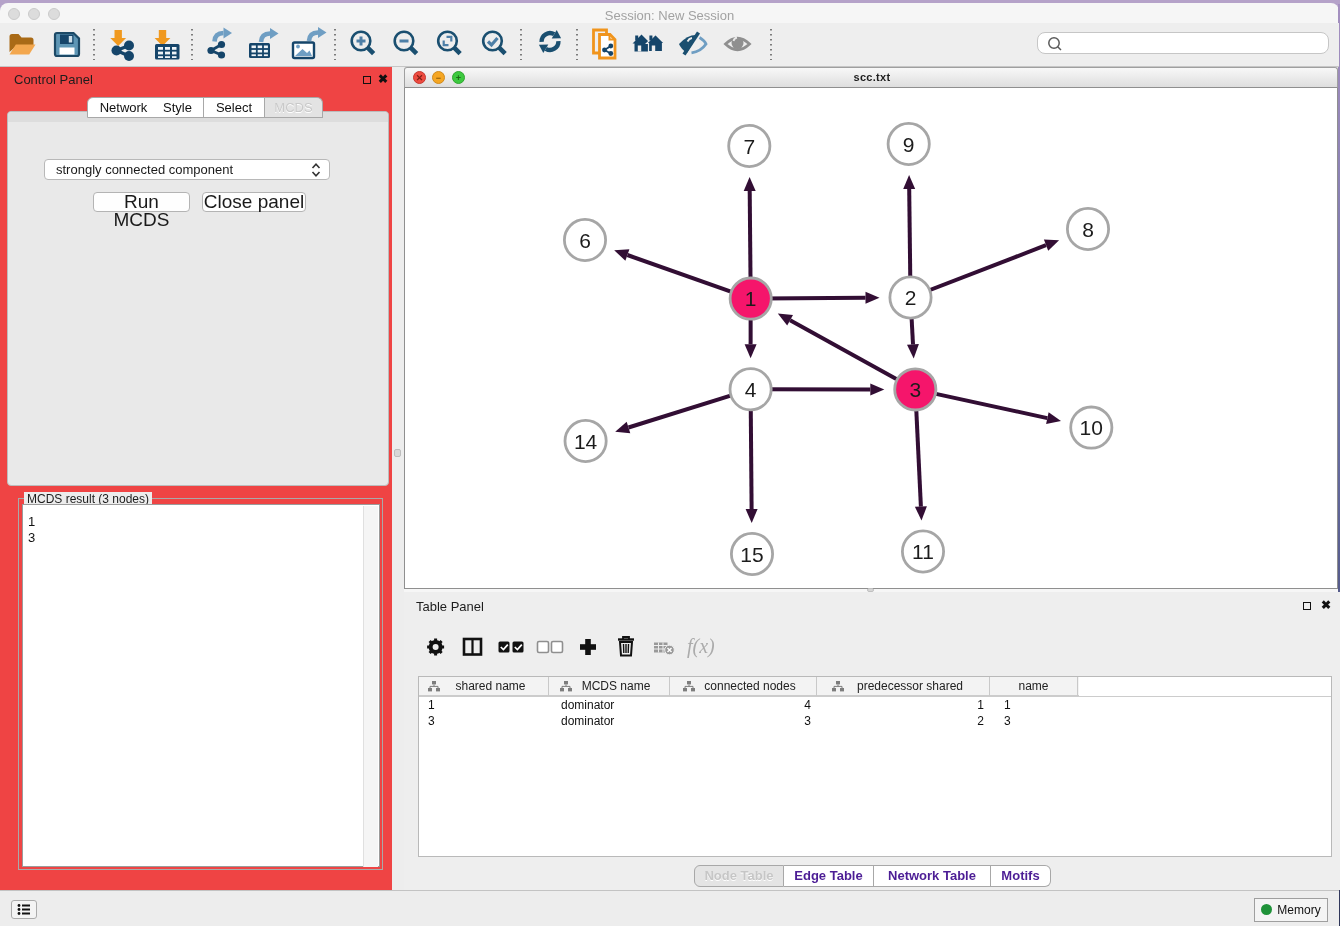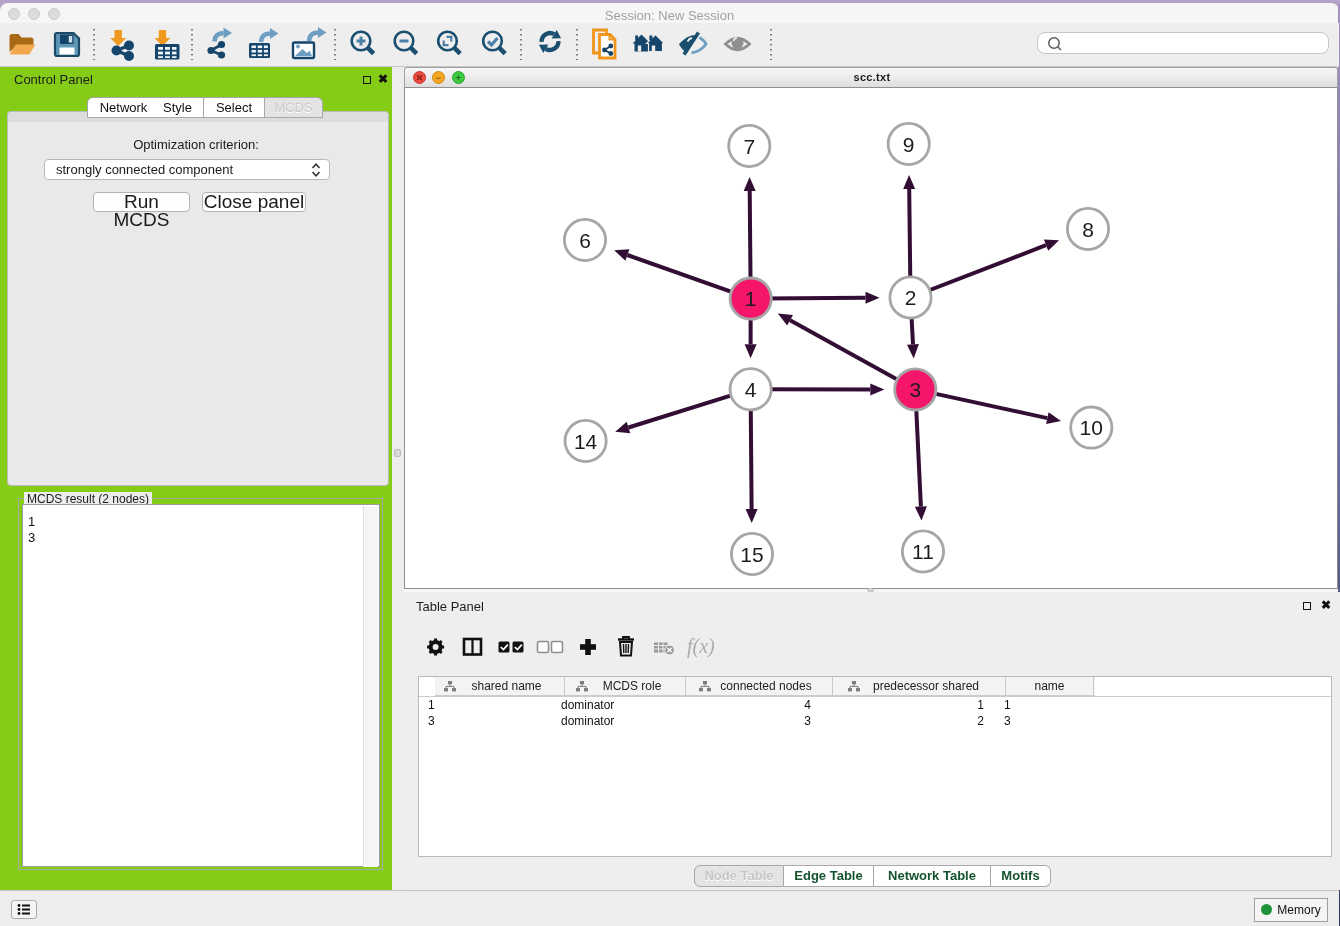--- a/index.html
+++ b/index.html
@@ -5,21 +5,21 @@
 html,body{width:1340px;height:926px;overflow:hidden;font-family:"Liberation Sans",sans-serif;background:#ececec;}
 .abs{position:absolute;}
 #desktop-top{left:0;top:0;width:1340px;height:3px;background:#b5a2c9;}
 #desktop-right{right:0;top:4px;width:2px;height:922px;background:linear-gradient(#a590c0,#6a6fa5 45%,#2e3558 100%);}
 #titlebar{left:0;top:3px;width:1339px;height:32px;background:#f6f6f6;border-bottom:1px solid #d2d2d2;border-radius:8px 8px 0 0;}
 .tl{position:absolute;top:5px;width:12px;height:12px;border-radius:50%;background:#dcdcdc;border:1px solid #cbcbcb;}
 #apptitle{position:absolute;top:5px;left:0;width:1339px;text-align:center;font-size:13px;color:#a2a2a2;}
 #toolbar{left:0;top:23px;width:1339px;height:44px;background:#eeeeee;border-bottom:1px solid #c6c6c6;}
 #searchbox{position:absolute;left:1037px;top:9px;width:292px;height:22px;background:#fff;border:1px solid #c6c6c6;border-radius:8px;}
 
-#cpanel{left:0;top:67px;width:392px;height:823px;background:#84cc16;}
+#cpanel{left:0;top:67px;width:392px;height:823px;background:#ef4444;}
 #cphead{position:absolute;left:14px;top:5px;font-size:13px;color:#1d1d1d;}
 .winbtn-sq{position:absolute;width:8px;height:8px;border:1.6px solid #111;top:9px;}
 .winbtn-x{position:absolute;top:5px;font-size:12px;font-weight:bold;color:#111;}
 #tabwrap{position:absolute;left:7px;top:44px;width:382px;height:375px;background:#e9e9e9;border:1px solid #bcbcbc;border-radius:4px;}
 #tabshade{position:absolute;left:8px;top:45px;width:380px;height:10px;background:#dddddd;border-radius:4px 4px 0 0;}
 .cptab{position:absolute;top:30px;height:21px;background:#fff;border:1px solid #a8a8a8;font-size:13px;color:#111;text-align:center;line-height:19px;}
 #optlabel{position:absolute;left:0px;top:70px;width:392px;text-align:center;font-size:13px;color:#1a1a1a;}
 #combo{position:absolute;left:44px;top:92px;width:286px;height:21px;background:#fff;border:1px solid #b8b8b8;border-radius:4px;font-size:13px;color:#1a1a1a;line-height:19px;padding-left:11px;}
 .btn{position:absolute;top:125px;height:20px;background:#fefefe;border:1px solid #b4b4b4;border-radius:4px;font-size:19px;color:#1a1a1a;text-align:center;line-height:18px;}
 #fieldset{position:absolute;left:18px;top:431px;width:365px;height:372px;border:1px solid #a9a9a9;}
@@ -36,26 +36,26 @@
 .mtl{position:absolute;top:3px;width:13px;height:13px;border-radius:50%;font-size:9px;font-weight:bold;text-align:center;line-height:13px;}
 #netname{position:absolute;top:3px;left:0;width:934px;text-align:center;font-size:11px;font-weight:bold;color:#1c1c1c;letter-spacing:0.3px;}
 #netcanvas{position:absolute;left:0;top:21px;width:934px;height:501px;background:#fff;border:1px solid #8f8f8f;border-top:none;}
 #netbottom{position:absolute;left:0;top:522px;width:934px;height:3px;background:#f6f6f6;}
 #netgrab{position:absolute;left:463px;top:521px;width:7px;height:4px;background:#d6d6d6;border:1px solid #c0c0c0;border-radius:2px;}
 
 #tpanel{left:404px;top:592px;width:936px;height:298px;background:#eeeeee;}
 #tphead{position:absolute;left:12px;top:7px;font-size:13px;color:#1d1d1d;}
 #tptools{position:absolute;left:0;top:28px;width:936px;height:42px;}
 #ttable{position:absolute;left:14px;top:84px;width:914px;height:181px;background:#fff;border:1px solid #b9b9b9;}
-#thead{position:absolute;left:16px;top:0;width:660px;height:19px;background:#f3f3f3;border-bottom:1px solid #cccccc;}
+#thead{position:absolute;left:0;top:0;width:660px;height:19px;background:#f3f3f3;border-bottom:1px solid #cccccc;}
 .thcell{position:absolute;top:0;height:19px;border-right:1px solid #c9c9c9;font-size:12px;color:#222;text-align:center;line-height:19px;}
 .trow{position:absolute;left:0;width:100%;height:16px;font-size:12px;color:#111;}
 .tcell{position:absolute;top:0;height:16px;line-height:16px;}
 
-.btab{position:absolute;top:273px;height:22px;border:1px solid #a8a8a8;background:#fff;font-size:13px;font-weight:bold;color:#14532d;text-align:center;line-height:20px;}
+.btab{position:absolute;top:273px;height:22px;border:1px solid #a8a8a8;background:#fff;font-size:13px;font-weight:bold;color:#4c1d95;text-align:center;line-height:20px;}
 
 #statusbar{left:0;top:890px;width:1339px;height:36px;background:#ededed;border-top:1px solid #c3c3c3;}
 #listbtn{position:absolute;left:11px;top:9px;width:26px;height:19px;background:#f4f4f4;border:1px solid #ababab;border-radius:3px;}
 #membtn{position:absolute;left:1254px;top:7px;width:74px;height:24px;background:#f4f4f4;border:1px solid #9f9f9f;font-size:12px;color:#111;text-align:center;line-height:22px;}
 #memdot{display:inline-block;width:11px;height:11px;border-radius:50%;background:#1f9239;vertical-align:-1px;margin-right:5px;}
 </style></head>
 <body>
 <div class="abs" id="desktop-top"></div>
 <div class="abs" style="left:0;top:0;width:14px;height:14px;background:#b5a2c9;"></div>
 <div class="abs" style="right:0;top:0;width:14px;height:14px;background:#b5a2c9;"></div>
@@ -238,31 +238,30 @@
 <div class="abs" id="cpanel">
   <div id="cphead">Control Panel</div>
   <div class="winbtn-sq" style="left:363px;"></div>
   <div class="winbtn-x" style="left:378px;">✖</div>
   <div id="tabwrap"></div>
   <div id="tabshade"></div>
   <div class="cptab" style="left:87px;width:73px;border-radius:6px 0 0 0;">Network</div>
   <div class="cptab" style="left:152px;width:52px;border-left:none;">Style</div>
   <div class="cptab" style="left:204px;width:61px;border-left:none;">Select</div>
   <div class="cptab" style="left:265px;width:58px;border-left:none;background:#e3e3e3;color:#c9c9c9;text-shadow:0 1px 0 #fff;border-radius:0 6px 0 0;">MCDS</div>
-  <div id="optlabel">Optimization criterion:</div>
   <div id="combo">strongly connected component
     <svg style="position:absolute;right:8px;top:3px;" width="10" height="14" viewBox="0 0 10 14">
         <path d="M1.5 5 L5 1.2 L8.5 5" fill="none" stroke="#333" stroke-width="1.6"></path>
         <path d="M1.5 9 L5 12.8 L8.5 9" fill="none" stroke="#333" stroke-width="1.6"></path>
       </svg>
   </div>
   <div class="btn" style="left:93px;width:97px;">Run MCDS</div>
   <div class="btn" style="left:202px;width:104px;">Close panel</div>
   <div id="fieldset">
-    <div id="fstitle">MCDS result (2 nodes)</div>
+    <div id="fstitle">MCDS result (3 nodes)</div>
     <div id="fswhite">
       <div id="fstext">1<br>3</div>
       <div id="fsscroll"></div>
     </div>
   </div>
 </div>
 <div class="abs" id="vdiv">
     <div id="vdivh"></div>
   </div>
 <div class="abs" id="netwin">
@@ -411,21 +410,21 @@
         <span style="margin-left:14px;">shared name</span></div>
       <div class="thcell" style="left:130px;width:121px;">
         <svg class="oc" width="12" height="11" viewBox="0 0 12 11" style="position:absolute;left:11px;top:4px;">
             <g fill="#7d7d7d">
               <rect x="4" y="0" width="4" height="3.4"></rect>
               <rect x="0" y="7" width="4" height="3.4"></rect>
               <rect x="8" y="7" width="4" height="3.4"></rect>
             </g>
             <path d="M6 3.4 v2 M2 7 v-1.6 h8 V7" fill="none" stroke="#7d7d7d" stroke-width="1"></path>
           </svg>
-        <span style="margin-left:14px;">MCDS role</span></div>
+        <span style="margin-left:14px;">MCDS name</span></div>
       <div class="thcell" style="left:251px;width:147px;">
         <svg class="oc" width="12" height="11" viewBox="0 0 12 11" style="position:absolute;left:13px;top:4px;">
             <g fill="#7d7d7d">
               <rect x="4" y="0" width="4" height="3.4"></rect>
               <rect x="0" y="7" width="4" height="3.4"></rect>
               <rect x="8" y="7" width="4" height="3.4"></rect>
             </g>
             <path d="M6 3.4 v2 M2 7 v-1.6 h8 V7" fill="none" stroke="#7d7d7d" stroke-width="1"></path>
           </svg>
         <span style="margin-left:14px;">connected nodes</span></div>

